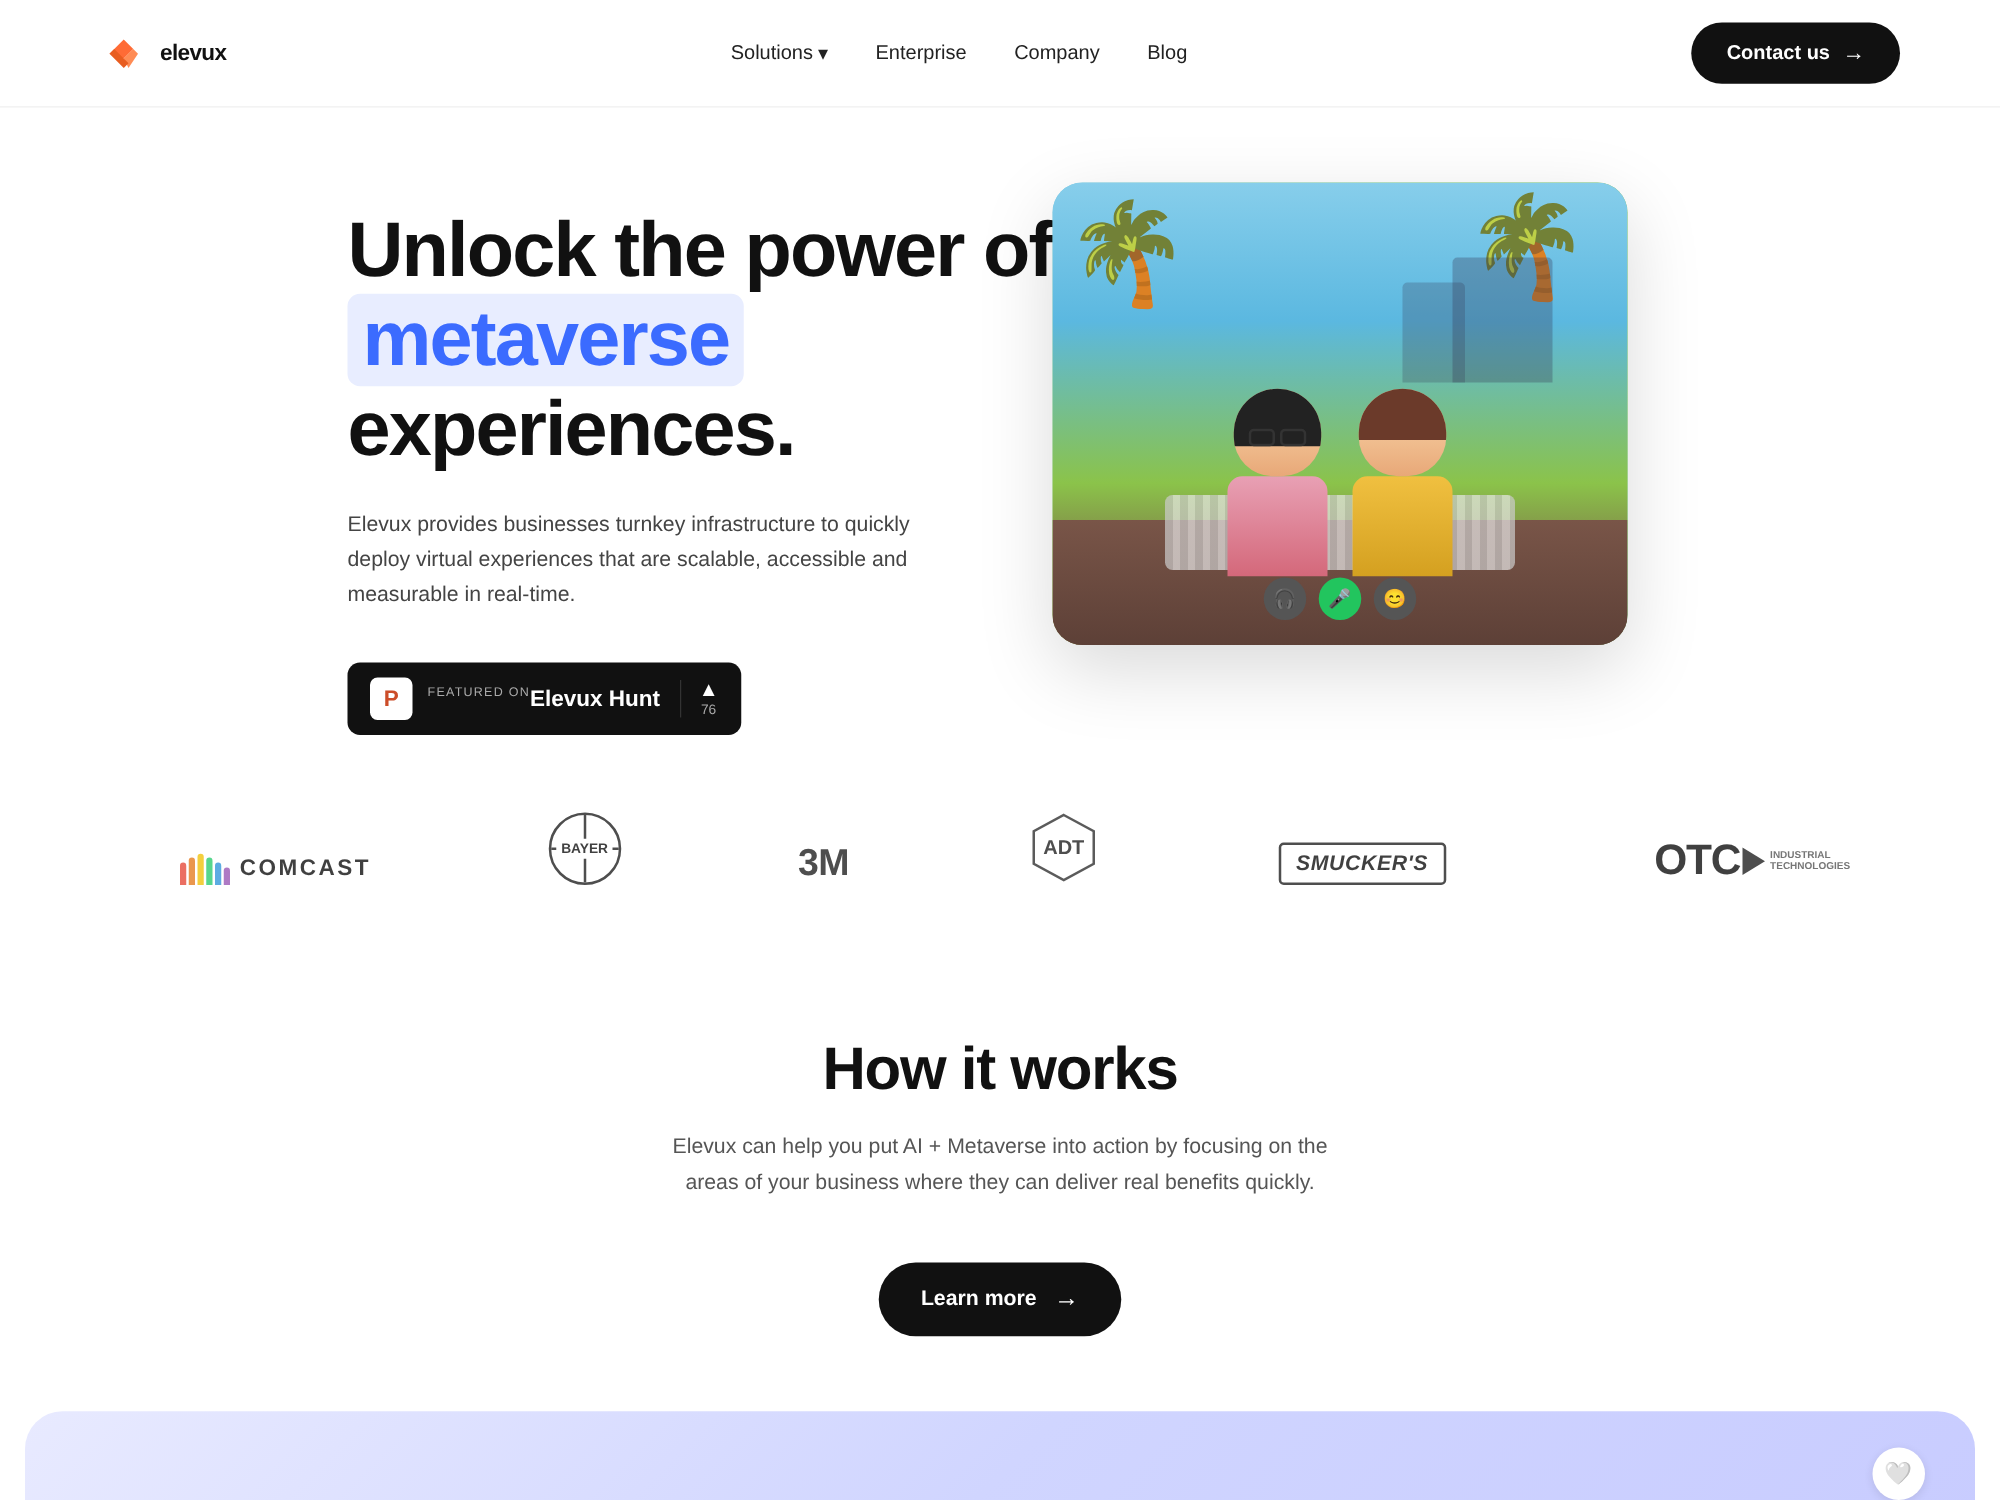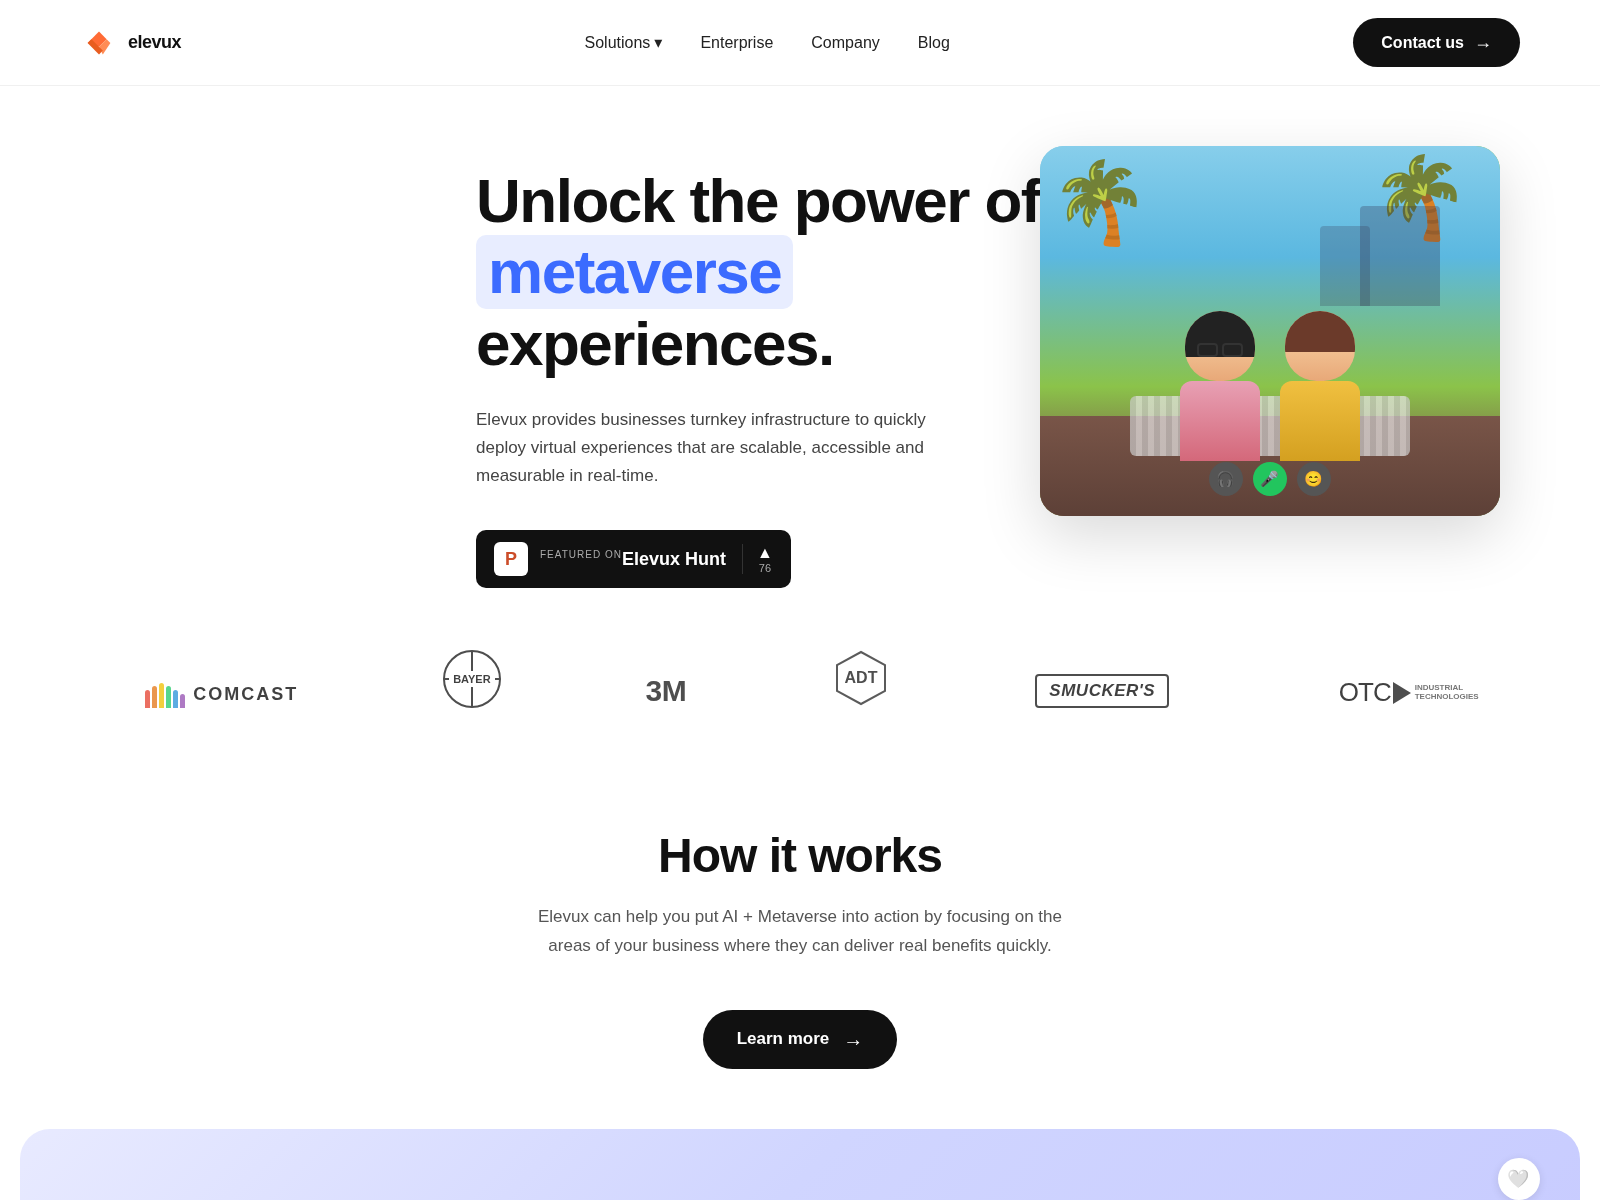--- a/index.html
+++ b/index.html
@@ -60,21 +60,21 @@
       gap: 10px;
     }
     .contact-btn .arrow {
       font-size: 18px;
     }
 
     
     .hero {
       display: flex;
       align-items: flex-start;
-      justify-content: flex-end;
+      justify-content: center;
       padding: 60px 80px 40px;
       min-height: 520px;
     }
     .hero-text {
       max-width: 580px;
       padding-top: 20px;
     }
     .hero-headline {
       font-size: 62px;
       font-weight: 800;
@@ -544,21 +544,21 @@
       <text x="30" y="35" text-anchor="middle" font-size="16" font-weight="900" fill="#222">ADT</text>
     </svg>
   </div>
 
   <div class="logo-item">
     <span class="logo-smuckers" style="font-size:17px; font-weight:700; font-style:italic; border:2px solid #222; padding:5px 12px; border-radius:4px; letter-spacing:0.5px;">SMUCKER'S</span>
   </div>
 
   <div class="logo-item">
     <div style="display:flex; align-items:center; gap:0;">
-      <span style="font-size:26px; font-weight:400; letter-spacing:-1px;margin-left:25px;">OTC</span>
+      <span style="font-size:34px; font-weight:700; letter-spacing:-1px;margin-left:25px;">OTC</span>
       <svg width="22" height="26" viewBox="0 0 22 26">
         <polygon points="2,2 20,13 2,24" fill="#222"></polygon>
       </svg>
       <div style="font-size:8px; font-weight:600; color:#555; max-width:40px; line-height:1.1; margin-left:2px;">INDUSTRIAL TECHNOLOGIES</div>
     </div>
   </div>
 </section>
 
 <section class="how-section">
   <h2 class="how-title">How it works</h2>

